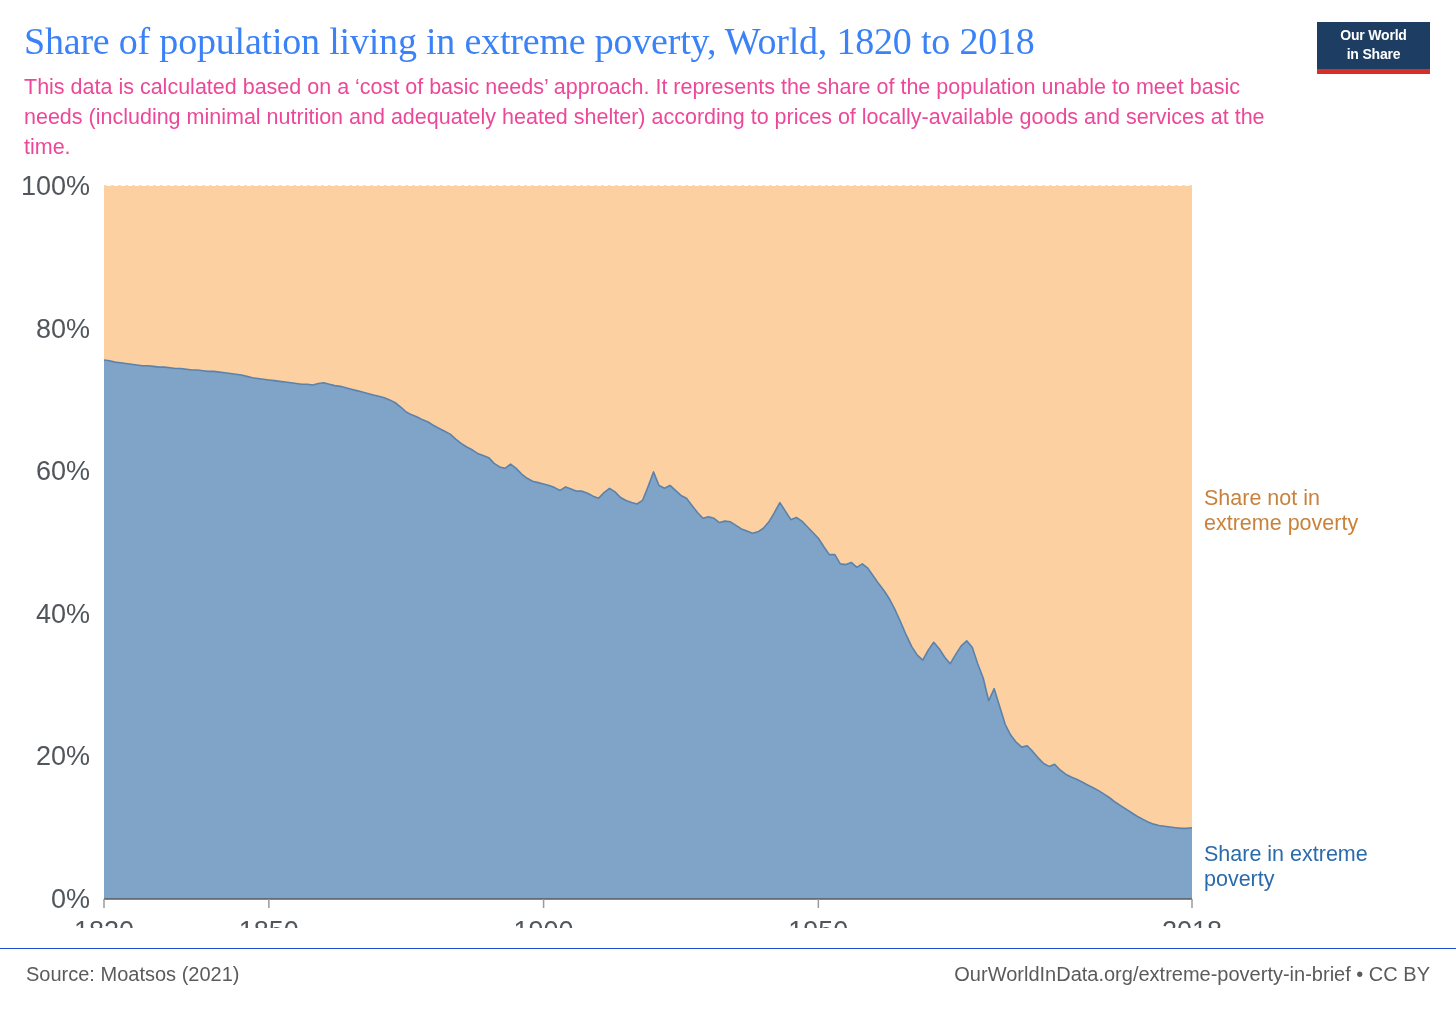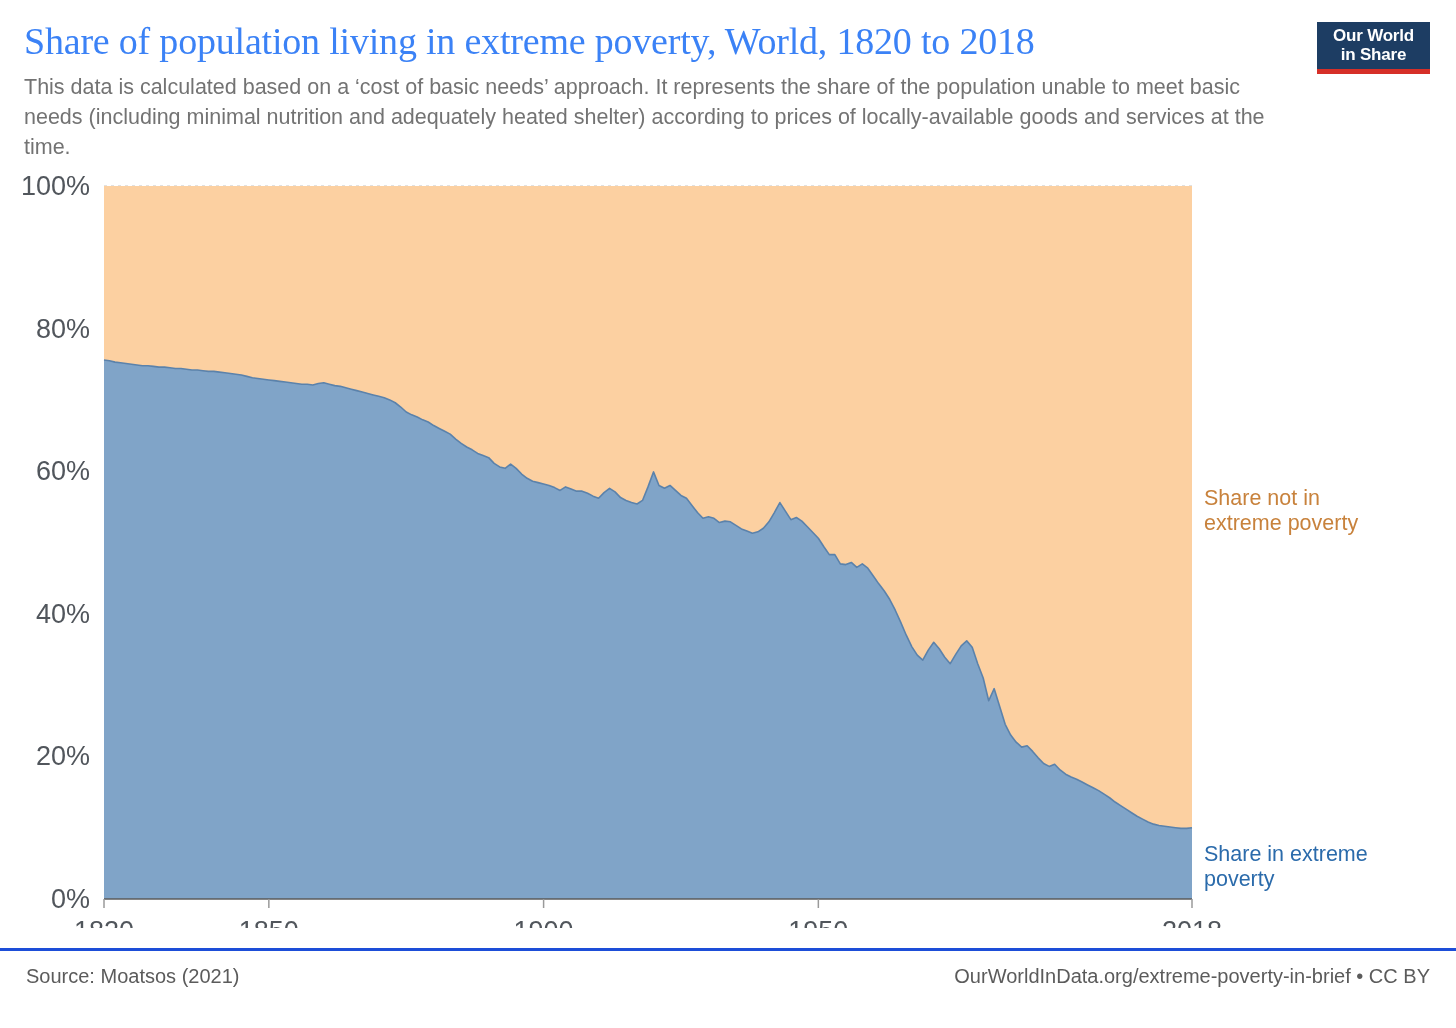--- a/index.html
+++ b/index.html
@@ -29,21 +29,21 @@
     color: #3b82f6;
     letter-spacing: -0.2px;
     line-height: 46px;
     margin: 0;
     white-space: nowrap;
   }
   #chart-subtitle {
     font-family: "Liberation Sans", sans-serif;
     font-size: 21.5px;
     font-weight: 400;
-    color: #737373;
+    color: #ec4899;
     line-height: 30px;
     margin: 8px 0 0 0;
     max-width: 1250px;
   }
 
   
   #owid-logo {
     position: absolute;
     right: 26px; top: 22px;
     width: 113px; height: 52px;
@@ -51,21 +51,21 @@
     border-bottom: 5px solid #d62f28;
     display: flex;
     flex-direction: column;
     align-items: center;
     justify-content: center;
     padding-bottom: 1px;
   }
   #owid-logo .logo-line {
     color: #ffffff;
     font-family: "Liberation Sans", sans-serif;
-    font-size: 17px;
+    font-size: 14px;
     font-weight: 700;
     line-height: 19px;
     letter-spacing: -0.2px;
   }
 
   
   #chart-wrap {
     position: absolute;
     left: 0; top: 168px;
     width: 1456px; height: 760px;
@@ -83,21 +83,21 @@
   .series-label {
     font-family: "Liberation Sans", sans-serif;
     font-size: 21.5px;
   }
 
   
   #footer {
     position: absolute;
     left: 0; bottom: 0;
     width: 1456px; height: 80px;
-    border-top: 3px solid #1d4ed8;
+    border-top: 1px solid #1d4ed8;
     margin-top: 13px;
   }
   #footer-inner {
     position: relative;
     width: 100%; height: 100%;
   }
   #source-text {
     position: absolute;
     left: 26px; top: 14px;
     font-size: 20px;

